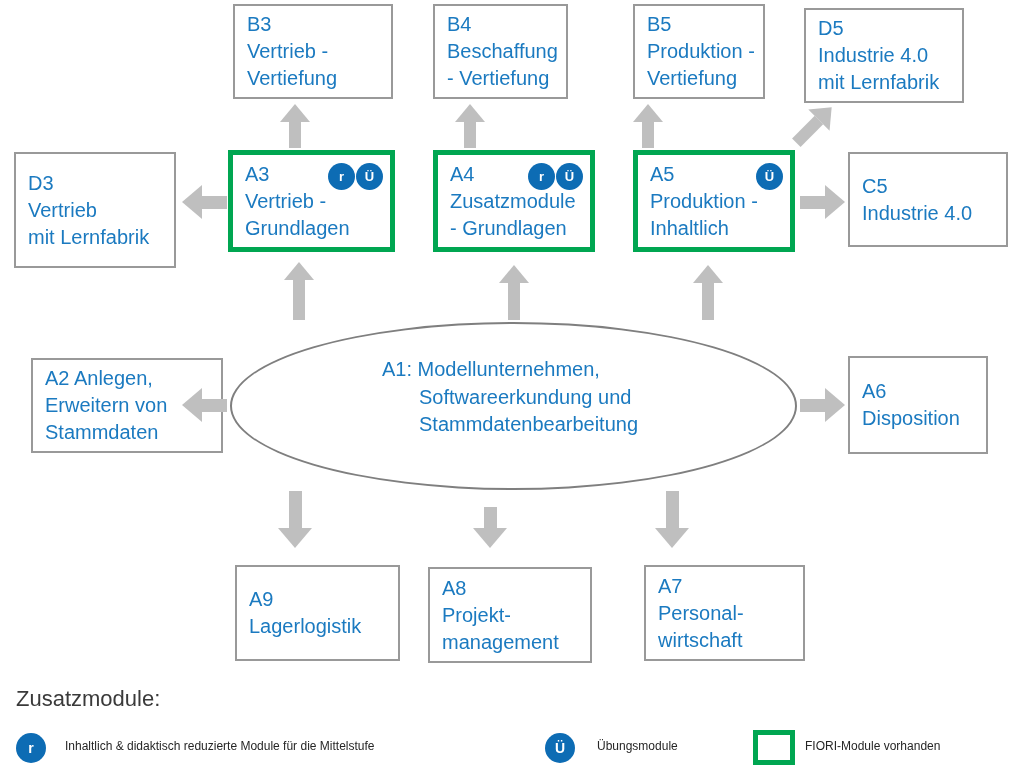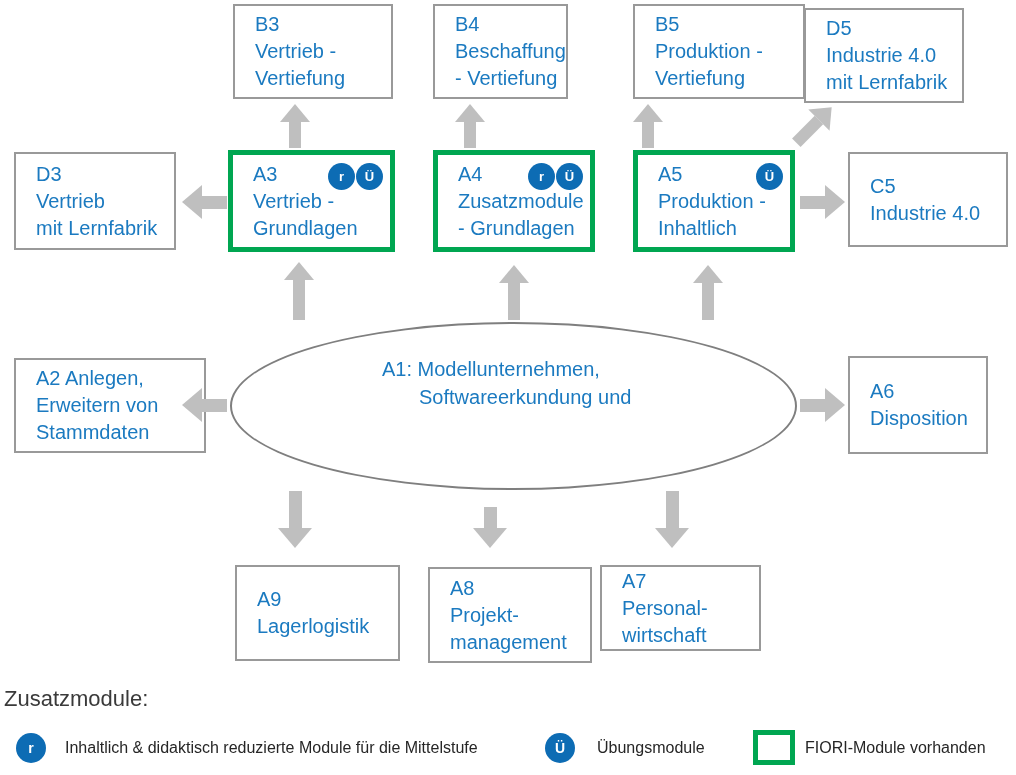--- a/index.html
+++ b/index.html
@@ -16,21 +16,21 @@
     position:relative;width:1016px;height:775px;background:#fff;overflow:hidden;
     font-family:"Liberation Sans", sans-serif;
   }
   
   .box{
     position:absolute;background:#fff;border:2px solid var(--box-border);
     display:flex;align-items:center;box-sizing:border-box;
   }
   .box.fiori{border:5px solid var(--green);}
   .box-text{
-    padding-left:20px;color:var(--blue);font-size:20px;line-height:27px;
+    padding-left:12px;color:var(--blue);font-size:20px;line-height:27px;
     white-space:pre-line;
   }
   
   .badge{
     position:absolute;top:8px;width:27px;height:27px;border-radius:50%;
     background:var(--badge-blue);color:#fff;font-size:13px;font-weight:bold;
     display:flex;align-items:center;justify-content:center;
   }
   .badge.pos-1{right:7px;}
   .badge.pos-2{right:35px;}
@@ -54,29 +54,29 @@
   .barrow.down .stem{width:13px;flex:1;background:var(--arrow);}
   .barrow.down .head{width:0;height:0;border-left:17px solid transparent;border-right:17px solid transparent;border-top:20px solid var(--arrow);}
   .barrow.left,.barrow.right{flex-direction:row;}
   .barrow.left .head{width:0;height:0;border-top:17px solid transparent;border-bottom:17px solid transparent;border-right:20px solid var(--arrow);}
   .barrow.left .stem{height:13px;flex:1;background:var(--arrow);}
   .barrow.right .stem{height:13px;flex:1;background:var(--arrow);}
   .barrow.right .head{width:0;height:0;border-top:17px solid transparent;border-bottom:17px solid transparent;border-left:20px solid var(--arrow);}
   .barrow.ne{transform:rotate(45deg);}
   
   .legend-heading{
-    position:absolute;left:4px;top:686px;font-size:22px;color:var(--dark);
+    position:absolute;left:16px;top:686px;font-size:22px;color:var(--dark);
   }
   .legend-circle{
     position:absolute;width:30px;height:30px;border-radius:50%;
     background:var(--badge-blue);color:#fff;font-size:14px;font-weight:bold;
     display:flex;align-items:center;justify-content:center;
   }
   .legend-label{
-    position:absolute;font-size:16px;color:#262626;white-space:nowrap;
+    position:absolute;font-size:12px;color:#262626;white-space:nowrap;
   }
   .legend-greenbox{
     position:absolute;left:753px;top:730px;width:42px;height:35px;
     border:5px solid var(--green);box-sizing:border-box;background:#fff;
   }
 </style>
 </head>
 <body>
 
 <div id="canvas">
@@ -84,32 +84,32 @@
   <div class="box" style="left:233px;top:4px;width:160px;height:95px">
     <div class="box-text">B3
 Vertrieb -
 Vertiefung</div>
   </div>
   <div class="box" style="left:433px;top:4px;width:135px;height:95px">
     <div class="box-text">B4
 Beschaffung
 - Vertiefung</div>
   </div>
-  <div class="box" style="left:633px;top:4px;width:172px;height:95px">
+  <div class="box" style="left:633px;top:4px;width:132px;height:95px">
     <div class="box-text">B5
 Produktion -
 Vertiefung</div>
   </div>
   <div class="box" style="left:804px;top:8px;width:160px;height:95px">
     <div class="box-text">D5
 Industrie 4.0
 mit Lernfabrik</div>
   </div>
 
-  <div class="box" style="left:14px;top:152px;width:162px;height:98px">
+  <div class="box" style="left:14px;top:152px;width:162px;height:116px">
     <div class="box-text">D3
 Vertrieb
 mit Lernfabrik</div>
   </div>
   <div class="box fiori" style="left:228px;top:150px;width:167px;height:102px">
     <span class="badge pos-2">r</span>
     <span class="badge pos-1">Ü</span>
     <div class="box-text">A3
 Vertrieb -
 Grundlagen</div>
@@ -125,47 +125,48 @@
     <span class="badge pos-1">Ü</span>
     <div class="box-text">A5
 Produktion -
 Inhaltlich</div>
   </div>
   <div class="box" style="left:848px;top:152px;width:160px;height:95px">
     <div class="box-text">C5
 Industrie 4.0</div>
   </div>
 
-  <div class="box" style="left:14px;top:358px;width:192px;height:95px">
+  <div class="box" style="left:31px;top:358px;width:192px;height:95px">
     <div class="box-text">A2 Anlegen,
 Erweitern von
 Stammdaten</div>
   </div>
 
   <div class="ellipse"></div>
   <div class="ellipse-text">
     <div>A1: Modellunternehmen,</div>
     <div class="indent">Softwareerkundung und</div>
+    <div class="indent">Stammdatenbearbeitung</div>
   </div>
 
   <div class="box" style="left:848px;top:356px;width:140px;height:98px">
     <div class="box-text">A6
 Disposition</div>
   </div>
 
   <div class="box" style="left:235px;top:565px;width:165px;height:96px">
     <div class="box-text">A9
 Lagerlogistik</div>
   </div>
   <div class="box" style="left:428px;top:567px;width:164px;height:96px">
     <div class="box-text">A8
 Projekt-
 management</div>
   </div>
-  <div class="box" style="left:600px;top:565px;width:161px;height:86px">
+  <div class="box" style="left:644px;top:565px;width:161px;height:96px">
     <div class="box-text">A7
 Personal-
 wirtschaft</div>
   </div>
 
   <div class="barrow up" style="left:280px;top:104px;width:30px;height:44px">
       <i class="head"></i>
       <i class="stem"></i>
     </div>
   <div class="barrow up" style="left:455px;top:104px;width:30px;height:44px">

